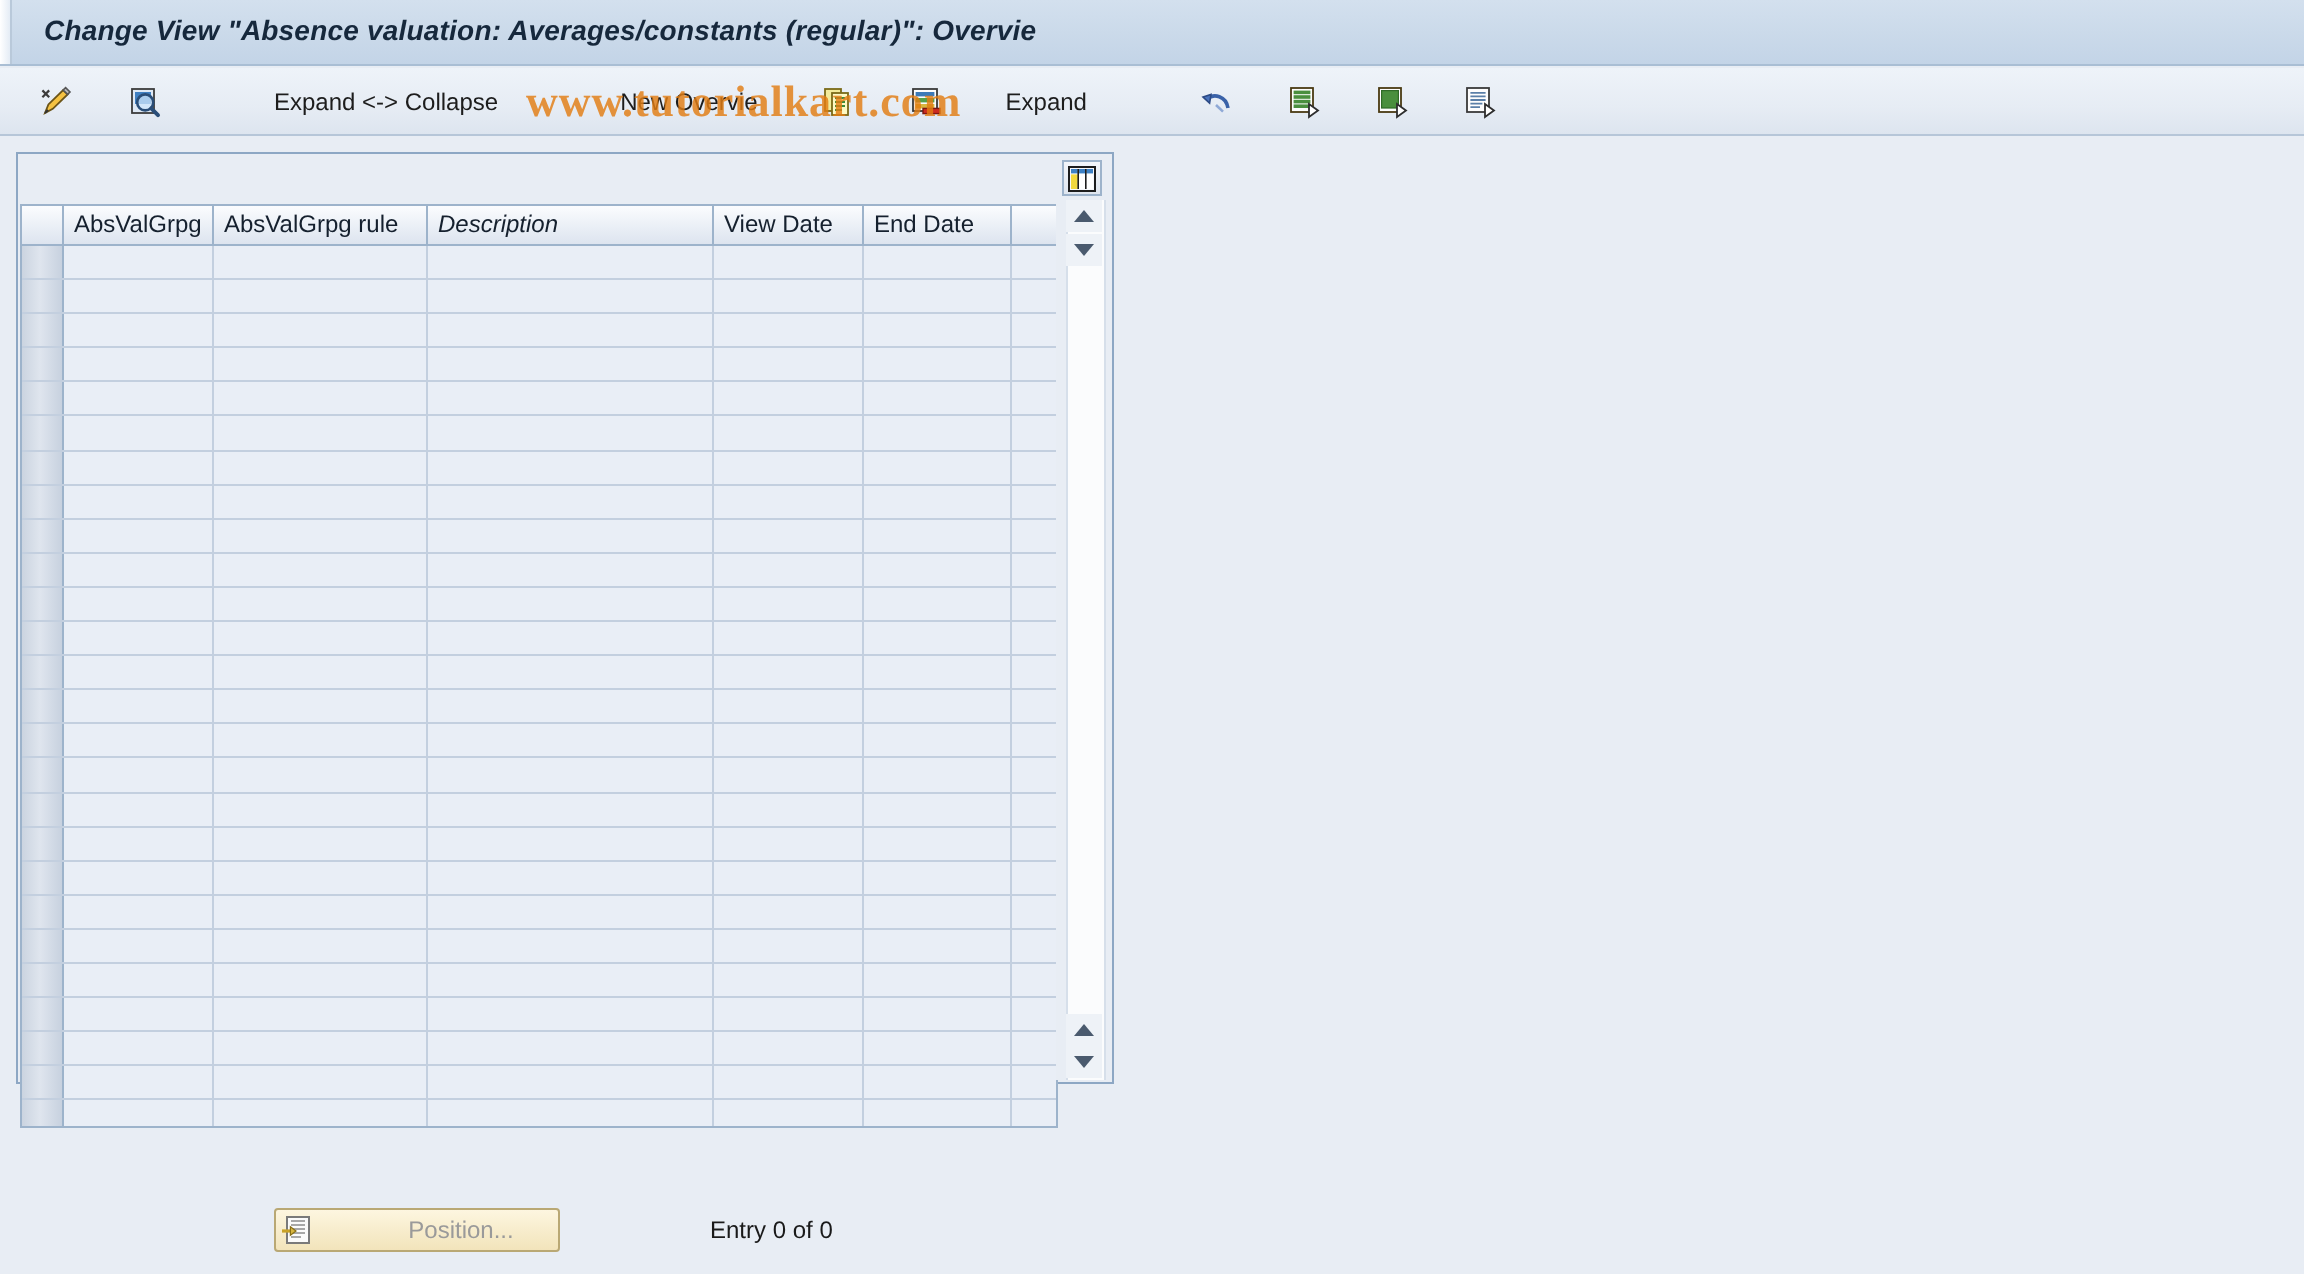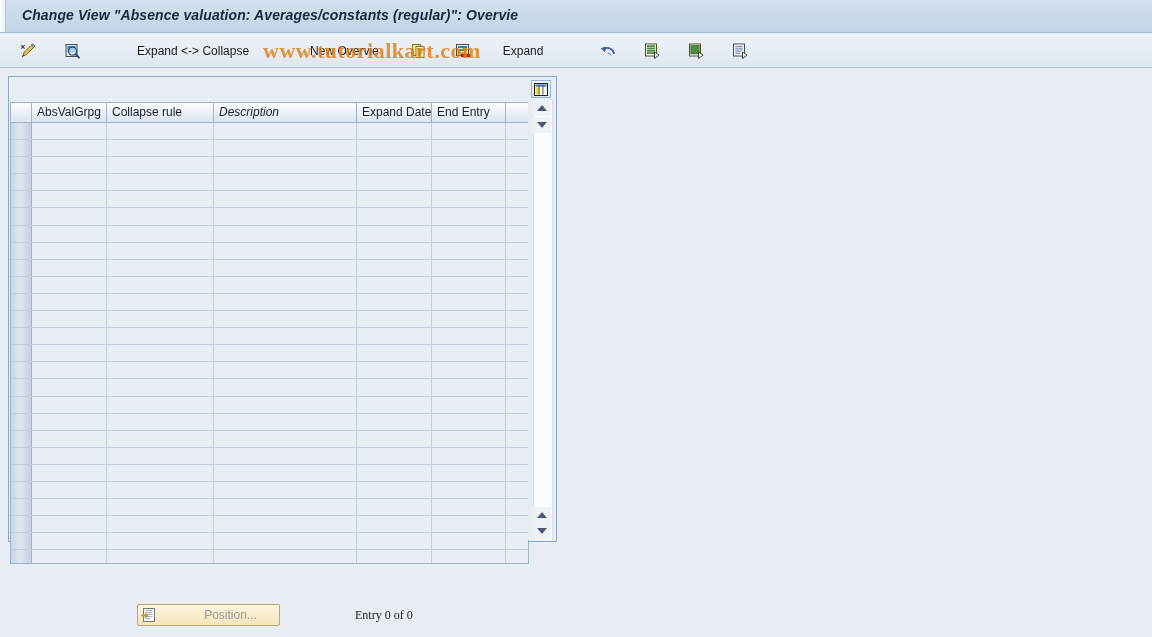--- a/index.html
+++ b/index.html
@@ -226,21 +226,20 @@
     color: #9a9a9a;
     padding-right: 6px;
   }
   #entry-count {
     position: absolute;
     left: 355px;
     top: 608px;
     font-size: 12px;
     color: #1a1a1a;
     white-space: nowrap;
-    font-family: Liberation Serif, serif;
   }
 
   
   #watermark {
     position: absolute;
     left: 263px;
     top: 38px;
     font-family: "Liberation Serif", serif;
     font-size: 22px;
     font-weight: bold;
@@ -372,24 +371,24 @@
 
 <div id="watermark">www.tutorialkart.com</div>
 
 <div id="table-frame">
 
   <div id="grid">
 
     <div class="hdr-row">
       <div class="hdr-cell sel c0"></div>
       <div class="hdr-cell c1">AbsValGrpg</div>
-      <div class="hdr-cell c2">Collapse rule</div>
+      <div class="hdr-cell c2">AbsValGrpg rule</div>
       <div class="hdr-cell c3">Description</div>
-      <div class="hdr-cell c4">Expand Date</div>
-      <div class="hdr-cell c5">End Entry</div>
+      <div class="hdr-cell c4">View Date</div>
+      <div class="hdr-cell c5">End Date</div>
       <div class="hdr-cell c6"></div>
     </div>
 
     <div id="rows-host">
         <div class="data-row">
           <div class="cell selcol c0"></div>
           <div class="cell c1"></div>
           <div class="cell c2"></div>
           <div class="cell c3"></div>
           <div class="cell c4"></div>

